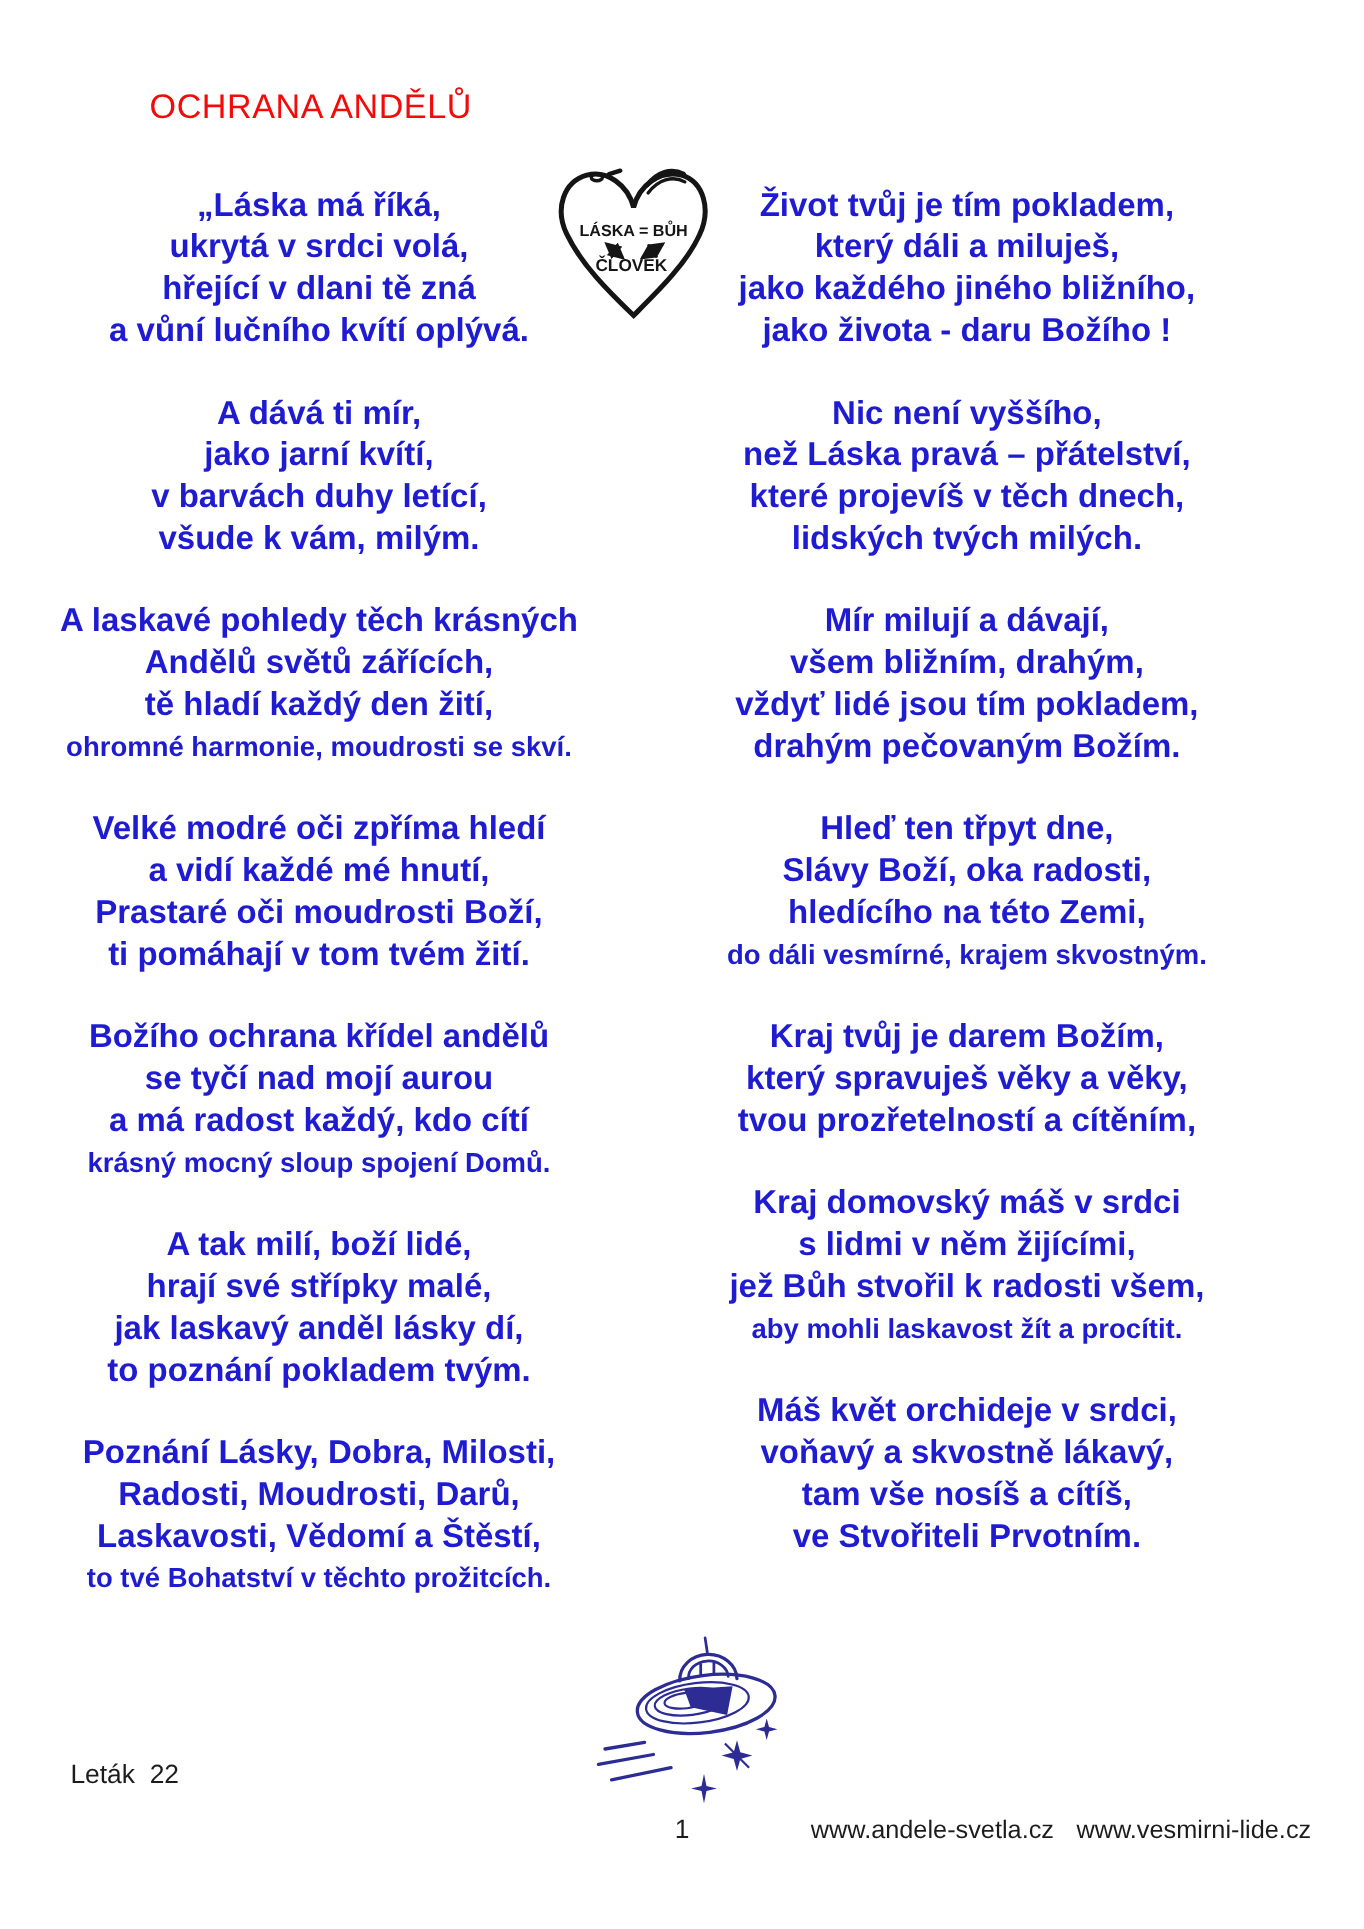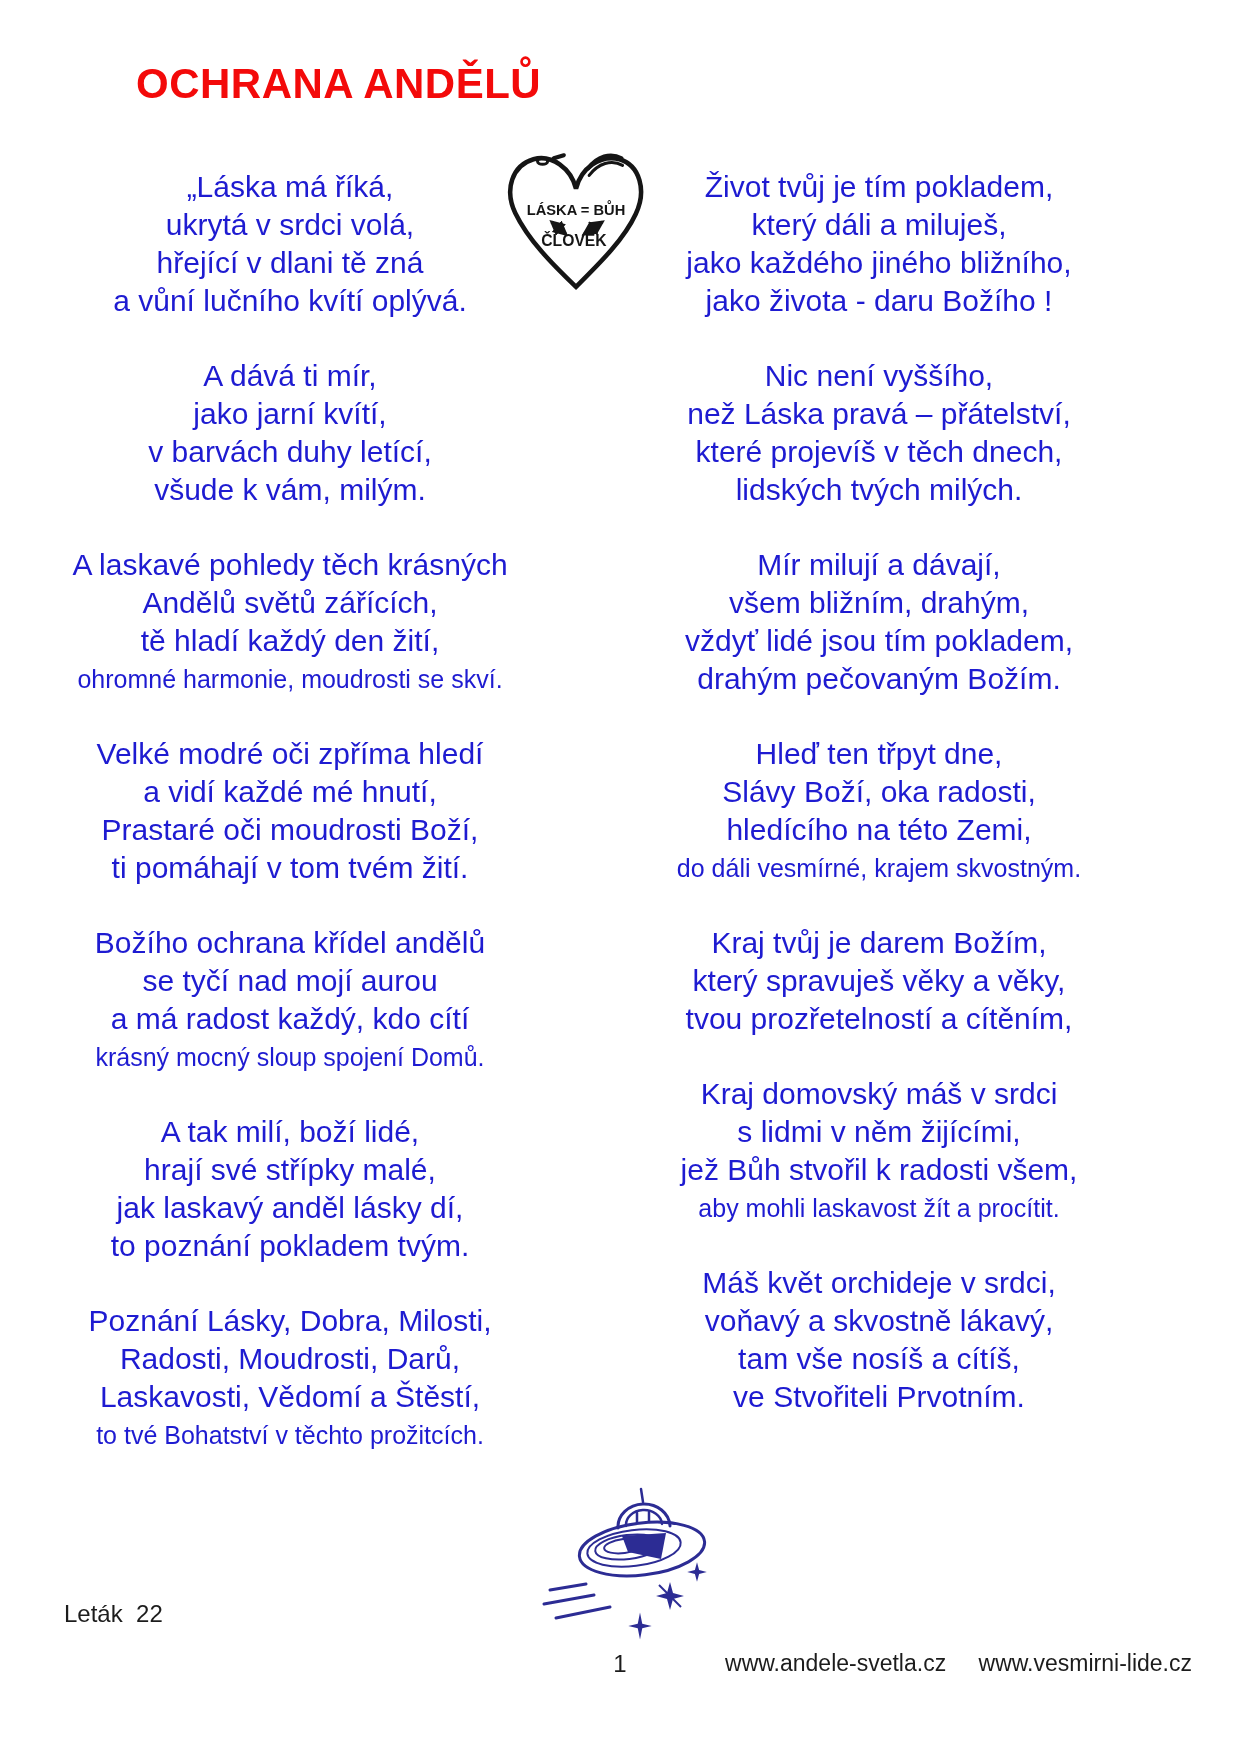--- a/index.html
+++ b/index.html
@@ -8,31 +8,31 @@
     --drawing-navy:#2c2c94;
     --heart-black:#151515;
     --footer-black:#1c1c1c;
   }
   html,body{margin:0;padding:0;}
   body{
     width:1240px;height:1754px;background:#ffffff;position:relative;
     font-family:"Liberation Sans", sans-serif;overflow:hidden;
   }
   .page-title{
-    position:absolute;left:136px;top:60px;
-    font-size:42px;font-weight:bold;letter-spacing:.5px;
+    position:absolute;left:136px;top:79px;
+    font-size:31px;font-weight:normal;letter-spacing:.5px;
     color:var(--title-red);white-space:pre;
   }
   .col{
     position:absolute;text-align:center;color:var(--poem-blue);
   }
   .col-left{left:32px;top:168px;width:516px;}
   .col-right{left:596px;top:168px;width:566px;}
   .stanza{margin-bottom:37px;}
-  .line{font-size:30px;line-height:38px;white-space:nowrap;}
+  .line{font-size:30px;line-height:38px;white-space:nowrap;font-weight:bold;}
   .line.sm{font-size:25px;}
   .heart-logo{
     position:absolute;left:495px;top:144px;width:162px;height:152px;
     color:var(--heart-black);
   }
   .heart-logo svg{width:100%;height:100%;display:block;}
   .ufo-sketch{
     position:absolute;left:542px;top:1486px;width:200px;height:160px;
     color:var(--drawing-navy);
   }
@@ -42,21 +42,21 @@
     color:var(--footer-black);white-space:pre;
   }
   .footer-page{
     position:absolute;left:0;top:1650px;width:1240px;text-align:center;
     font-size:24px;color:var(--footer-black);
   }
   .footer-sites{
     position:absolute;right:48px;top:1650px;font-size:23px;
     color:var(--footer-black);
   }
-  .footer-sites span{margin-left:26px;text-align:right;}
+  .footer-sites span{margin-left:14px;text-align:right;}
 </style>
 </head>
 <body>
 
 <div class="page-title">OCHRANA ANDĚLŮ</div>
 
 <div class="heart-logo">
   <svg viewBox="0 0 160 150">
     <defs>
       <marker id="ah" viewBox="0 0 10 10" refX="8" refY="5" markerWidth="5" markerHeight="5" orient="auto-start-reverse">

